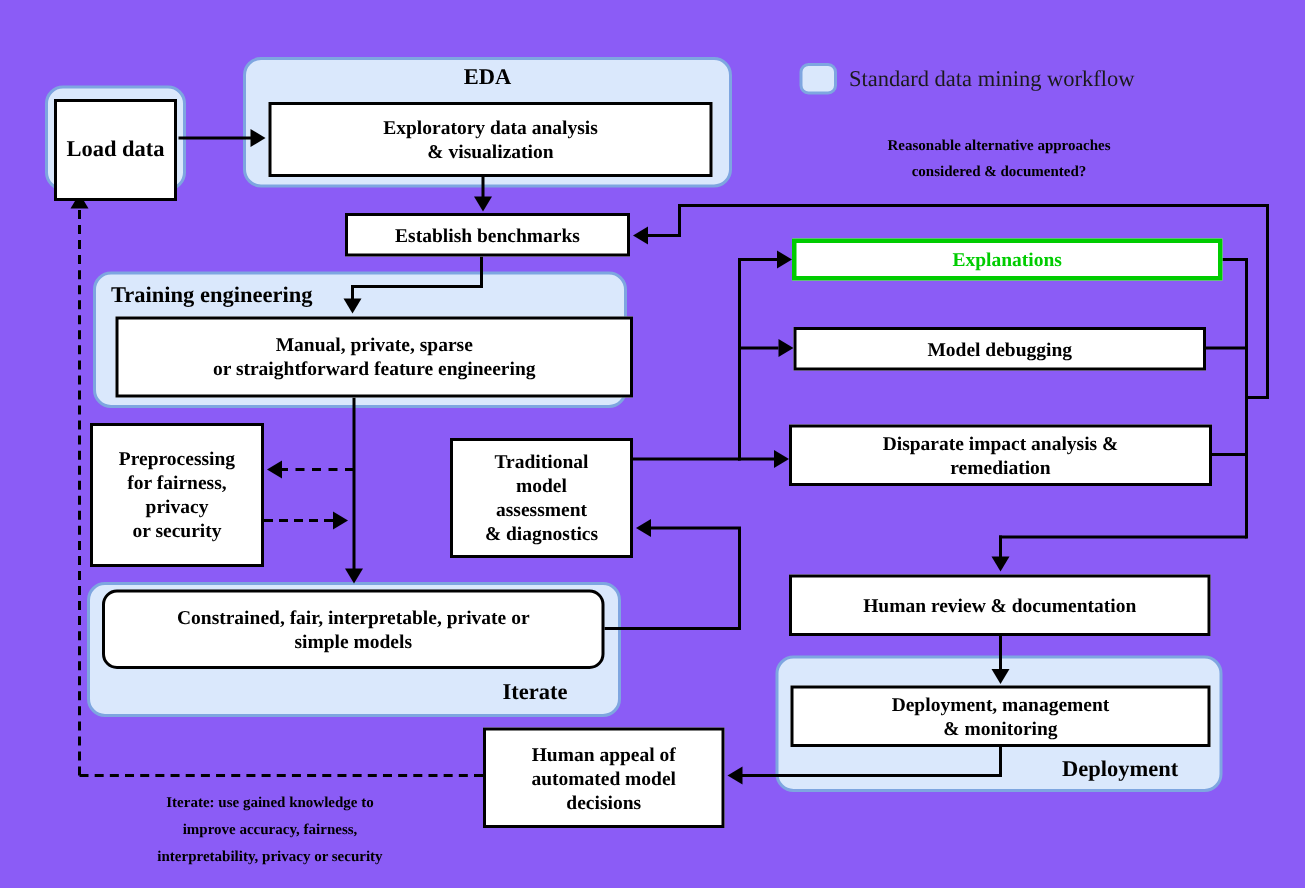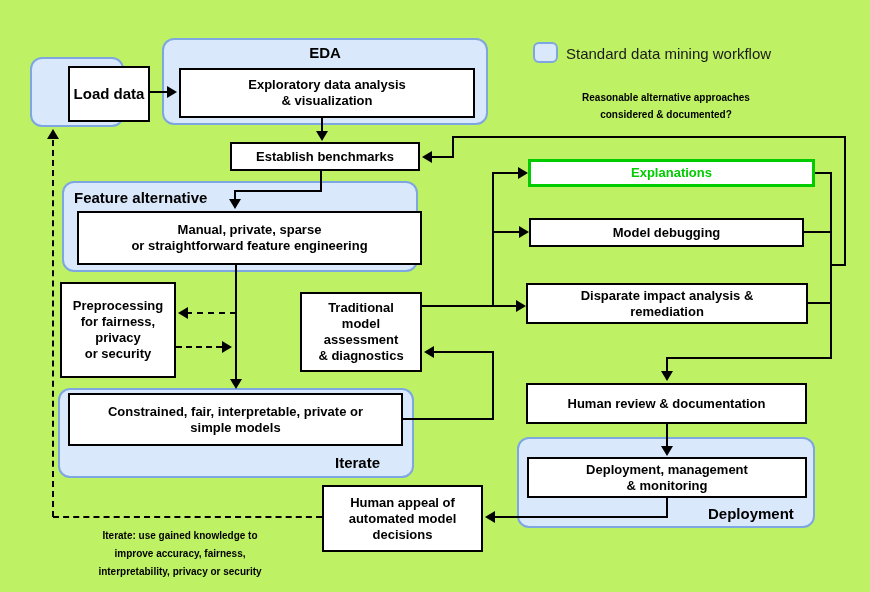--- a/index.html
+++ b/index.html
@@ -1,18 +1,18 @@
 <!DOCTYPE html>
 <html><head>
 <meta charset="utf-8">
 <style>
   html,body{margin:0;padding:0;background:#ffffff;}
   #canvas{
-    position:relative;width:870px;height:592px;background:#bef264;overflow:hidden;
-    font-family:Liberation Sans, sans-serif;color:#000;
+    position:relative;width:870px;height:592px;background:#8b5cf6;overflow:hidden;
+    font-family:Liberation Serif, serif;color:#000;
   }
   .container{
     position:absolute;background:#dae8fc;border:2px solid #7ea6e0;border-radius:12px;
     box-sizing:border-box;
   }
   .clabel{
     position:absolute;font-weight:bold;font-size:15px;color:#000;white-space:nowrap;
   }
   .box{
     position:absolute;background:#ffffff;border:2px solid #000;box-sizing:border-box;
@@ -37,21 +37,21 @@
 
 <div id="canvas">
 
   <div class="container" style="left:30px;top:57px;width:94px;height:70px;"></div>
   <div class="container" style="left:162px;top:38px;width:326px;height:87px;"></div>
   <div class="container" style="left:62px;top:181px;width:356px;height:91px;"></div>
   <div class="container" style="left:58px;top:388px;width:356px;height:90px;"></div>
   <div class="container" style="left:517px;top:437px;width:298px;height:91px;"></div>
 
   <div class="clabel" style="left:162px;top:44px;width:326px;text-align:center;">EDA</div>
-  <div class="clabel" style="left:74px;top:189px;">Feature alternative</div>
+  <div class="clabel" style="left:74px;top:189px;">Training engineering</div>
   <div class="clabel" style="left:335px;top:454px;">Iterate</div>
   <div class="clabel" style="left:708px;top:505px;">Deployment</div>
 
   <div class="legend-swatch"></div>
   <div class="legend-label">Standard data mining workflow</div>
 
   <div class="note" style="left:500px;top:89px;width:332px;">Reasonable alternative approaches
 considered &amp; documented?</div>
   <div class="note" style="left:28px;top:527px;width:304px;line-height:18px;">Iterate: use gained knowledge to
 improve accuracy, fairness,
@@ -106,40 +106,40 @@
   <div class="vline" style="left:666px;top:498px;height:20px;"></div>
 
   <div class="dhline" style="left:186px;top:312px;width:50px;"></div>
   <div class="al" style="left:178px;top:307px;"></div>
   <div class="dhline" style="left:176px;top:346px;width:46px;"></div>
   <div class="ar" style="left:222px;top:341px;"></div>
   <div class="dhline" style="left:53px;top:516px;width:269px;"></div>
   <div class="dvline" style="left:52px;top:140px;height:377px;"></div>
   <div class="au" style="left:47px;top:129px;"></div>
 
-  <div class="box" style="left:36px;top:66px;width:82px;height:56px;font-size:15px;margin-left:32px;">Load data</div>
+  <div class="box" style="left:36px;top:66px;width:82px;height:68px;font-size:15px;">Load data</div>
   <div class="box" style="left:179px;top:68px;width:296px;height:50px;">Exploratory data analysis
 &amp; visualization</div>
   <div class="box" style="left:230px;top:142px;width:190px;height:29px;">Establish benchmarks</div>
   <div class="box" style="left:77px;top:211px;width:345px;height:54px;">Manual, private, sparse
 or straightforward feature engineering</div>
   <div class="box" style="left:60px;top:282px;width:116px;height:96px;">Preprocessing
 for fairness,
 privacy
 or security</div>
   <div class="box" style="left:300px;top:292px;width:122px;height:80px;">Traditional
 model
 assessment
 &amp; diagnostics</div>
   <div class="box green" style="left:528px;top:159px;width:287px;height:28px;">Explanations</div>
   <div class="box" style="left:529px;top:218px;width:275px;height:29px;">Model debugging</div>
   <div class="box" style="left:526px;top:383px;width:281px;height:41px;">Human review &amp; documentation</div>
   <div class="box" style="left:526px;top:283px;width:282px;height:41px;">Disparate impact analysis &amp;
 remediation</div>
   <div class="box" style="left:527px;top:457px;width:280px;height:41px;">Deployment, management
 &amp; monitoring</div>
-  <div class="box" style="left:68px;top:393px;width:335px;height:53px;">Constrained, fair, interpretable, private or
+  <div class="box" style="left:68px;top:393px;width:335px;height:53px;border-radius:10px;">Constrained, fair, interpretable, private or
 simple models</div>
   <div class="box" style="left:322px;top:485px;width:161px;height:67px;">Human appeal of
 automated model
 decisions</div>
 
 </div>
 
 </body></html>

